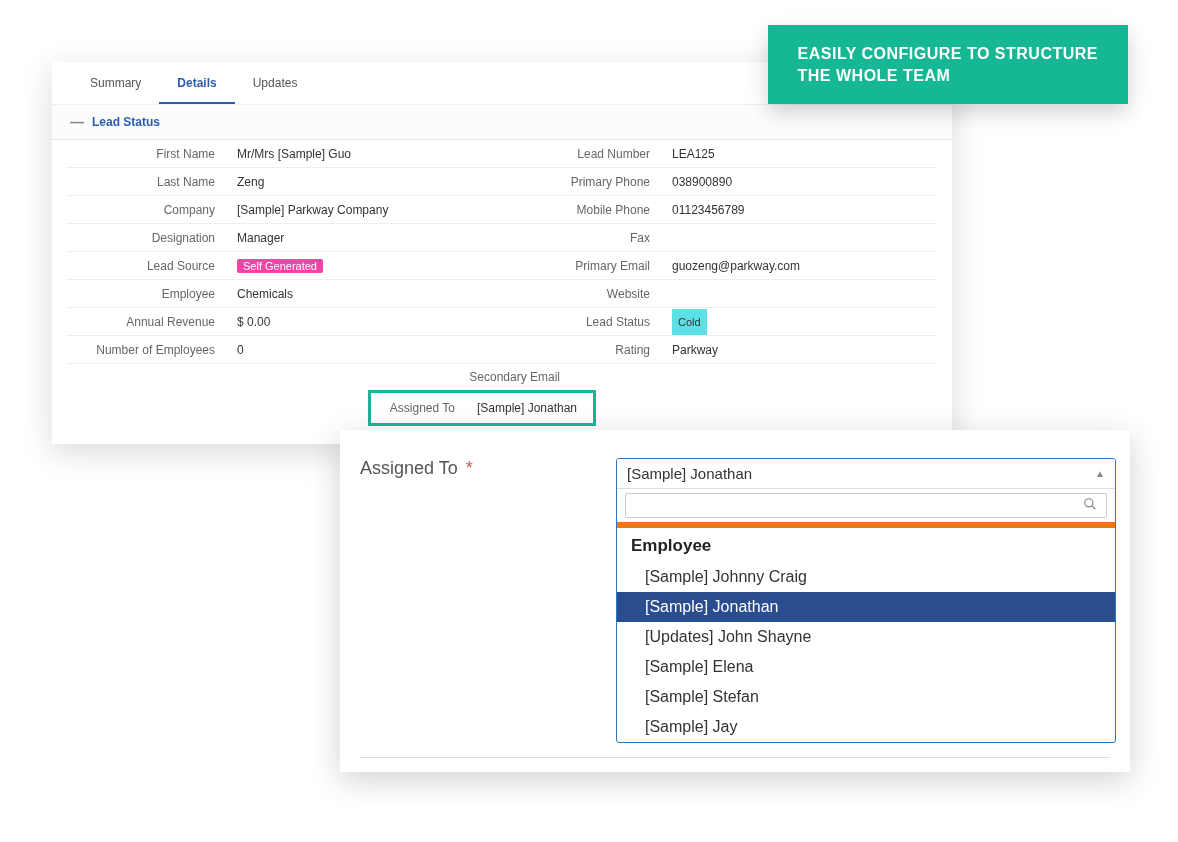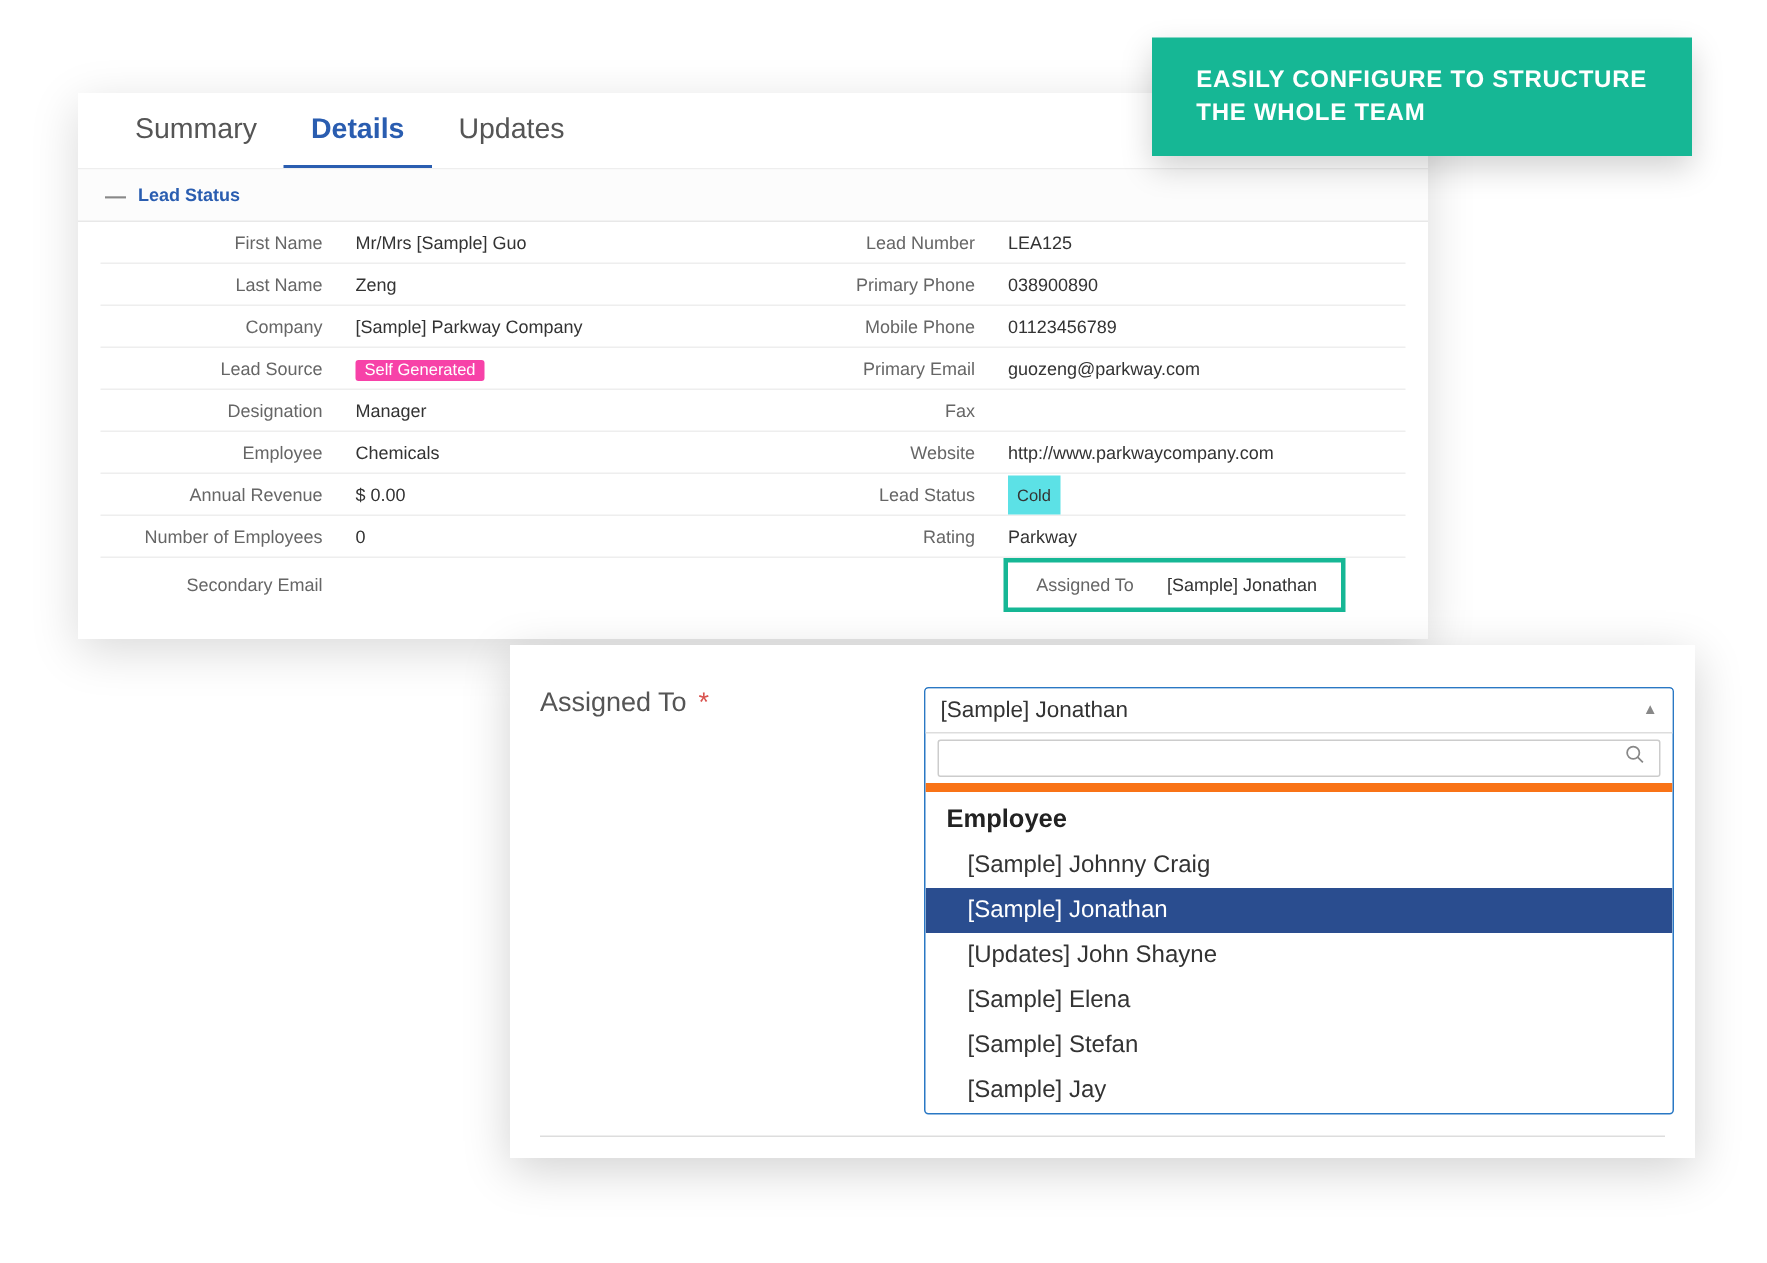--- a/index.html
+++ b/index.html
@@ -42,21 +42,21 @@
   }
 
   
   .tabs {
     display: flex;
     border-bottom: 1px solid #eee;
     padding: 0 20px;
   }
   .tab {
     padding: 14px 18px 12px;
-    font-size: 19px;
+    font-size: 12px;
     color: #555;
     cursor: pointer;
     border-bottom: 2px solid transparent;
   }
   .tab.active {
     color: #2a5db0;
     font-weight: 600;
     border-bottom-color: #2a5db0;
   }
 
@@ -81,21 +81,21 @@
   
   .fields {
     padding: 0 15px;
   }
   .field-row {
     display: flex;
     border-bottom: 1px solid #eee;
     min-height: 28px;
     align-items: center;
   }
-  .field-row:last-child { border-bottom: none; }
+  .field-row:last-child { border-bottom: none; flex-direction: column; }
   .field-cell {
     flex: 1;
     display: flex;
     align-items: center;
     min-width: 0;
   }
   .field-label {
     flex: 0 0 160px;
     text-align: right;
     padding: 6px 12px 6px 0;
@@ -275,46 +275,45 @@
           <div class="field-label">Company</div>
           <div class="field-value">[Sample] Parkway Company</div>
         </div>
         <div class="field-cell">
           <div class="field-label">Mobile Phone</div>
           <div class="field-value">01123456789</div>
         </div>
       </div>
       <div class="field-row">
         <div class="field-cell">
+          <div class="field-label">Designation</div>
+          <div class="field-value">Manager</div>
+        </div>
+        <div class="field-cell">
+          <div class="field-label">Fax</div>
+          <div class="field-value"></div>
+        </div>
+      </div>
+      <div class="field-row">
+        <div class="field-cell">
           <div class="field-label">Lead Source</div>
           <div class="field-value"><span class="pill-pink">Self Generated</span></div>
         </div>
         <div class="field-cell">
           <div class="field-label">Primary Email</div>
           <div class="field-value">guozeng@parkway.com</div>
         </div>
       </div>
       <div class="field-row">
         <div class="field-cell">
-          <div class="field-label">Designation</div>
-          <div class="field-value">Manager</div>
-        </div>
-        <div class="field-cell">
-          <div class="field-label">Fax</div>
-          <div class="field-value"></div>
-        </div>
-      </div>
-      <div class="field-row">
-        <div class="field-cell">
           <div class="field-label">Employee</div>
           <div class="field-value">Chemicals</div>
         </div>
         <div class="field-cell">
           <div class="field-label">Website</div>
-          <div class="field-value">http://www.parkwaycompany.com</div>
         </div>
       </div>
       <div class="field-row">
         <div class="field-cell">
           <div class="field-label">Annual Revenue</div>
           <div class="field-value">$ 0.00</div>
         </div>
         <div class="field-cell">
           <div class="field-label">Lead Status</div>
           <div class="field-value"><span class="pill-cyan">Cold</span></div>

